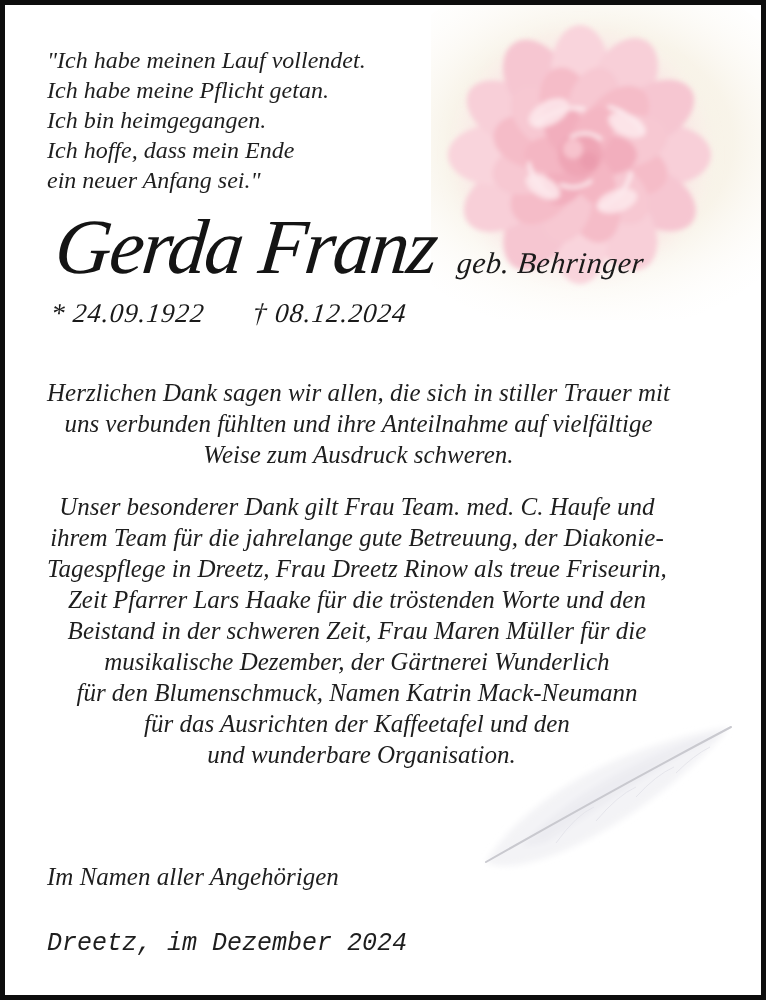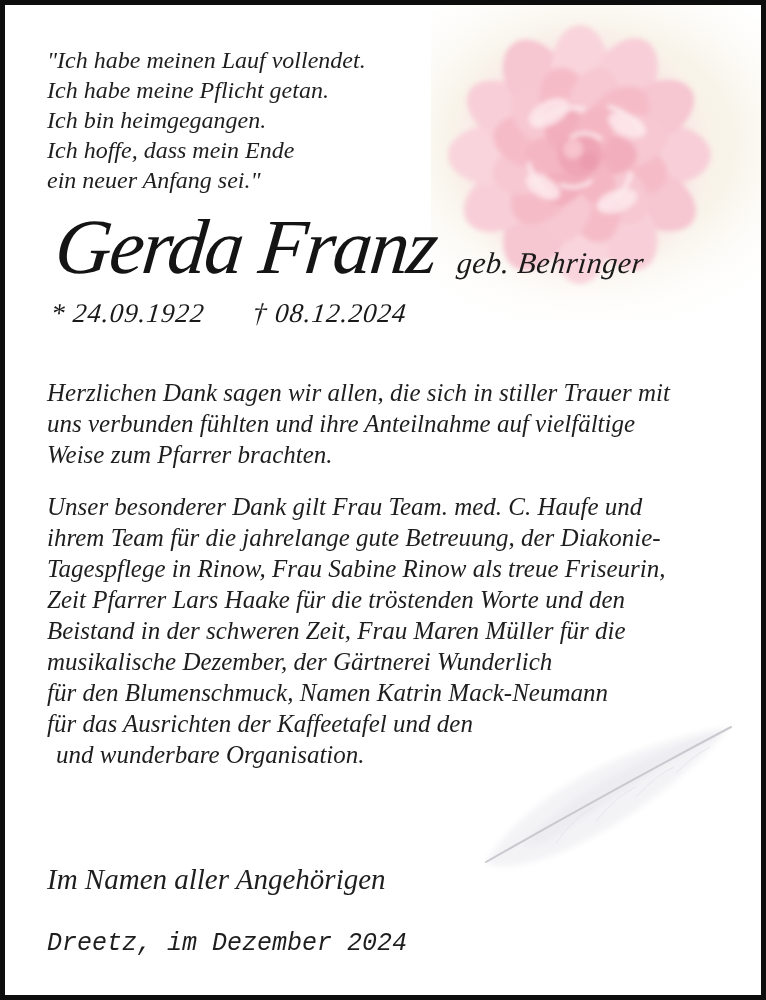--- a/index.html
+++ b/index.html
@@ -65,33 +65,34 @@
   .dates-row .date {
     font-size: 27px;
     font-style: italic;
     letter-spacing: 1px;
     transform: skewX(-6deg);
     color: #1a1a1a;
   }
   .para {
     position: absolute;
     left: 42px;
+    text-align: center;
   }
   .para .line {
     font-size: 25px;
     line-height: 31px;
   }
   .para-thanks-general { top: 372px; }
   .para-thanks-special { top: 486px; }
   .para-thanks-special .line:last-child { text-indent: 9px; }
   .closing-line {
     position: absolute;
     top: 858px;
     left: 42px;
-    font-size: 29px;
+    font-size: 25px;
   }
   .dateline {
     position: absolute;
     top: 924px;
     left: 42px;
     font-size: 25px;
     font-family: Liberation Mono, monospace;
   }
   .flower-wrap {
     position: absolute;
@@ -298,27 +299,27 @@
   </div>
 
   <div class="dates-row">
     <span class="date">* 24.09.1922</span>
     <span class="date">† 08.12.2024</span>
   </div>
 
   <div class="para para-thanks-general">
     <div class="txt line">Herzlichen Dank sagen wir allen, die sich in stiller Trauer mit</div>
     <div class="txt line">uns verbunden fühlten und ihre Anteilnahme auf vielfältige</div>
-    <div class="txt line">Weise zum Pfarrer brachten.</div>
+    <div class="txt line">Weise zum Ausdruck schweren.</div>
   </div>
 
   <div class="para para-thanks-special">
     <div class="txt line">Unser besonderer Dank gilt Frau Team. med. C. Haufe und</div>
     <div class="txt line">ihrem Team für die jahrelange gute Betreuung, der Diakonie-</div>
-    <div class="txt line">Tagespflege in Rinow, Frau Sabine Rinow als treue Friseurin,</div>
+    <div class="txt line">Tagespflege in Dreetz, Frau Dreetz Rinow als treue Friseurin,</div>
     <div class="txt line">Zeit Pfarrer Lars Haake für die tröstenden Worte und den</div>
     <div class="txt line">Beistand in der schweren Zeit, Frau Maren Müller für die</div>
     <div class="txt line">musikalische Dezember, der Gärtnerei Wunderlich</div>
     <div class="txt line">für den Blumenschmuck, Namen Katrin Mack-Neumann</div>
     <div class="txt line">für das Ausrichten der Kaffeetafel und den</div>
     <div class="txt line">und wunderbare Organisation.</div>
   </div>
 
   <div class="txt closing-line">Im Namen aller Angehörigen</div>
 

